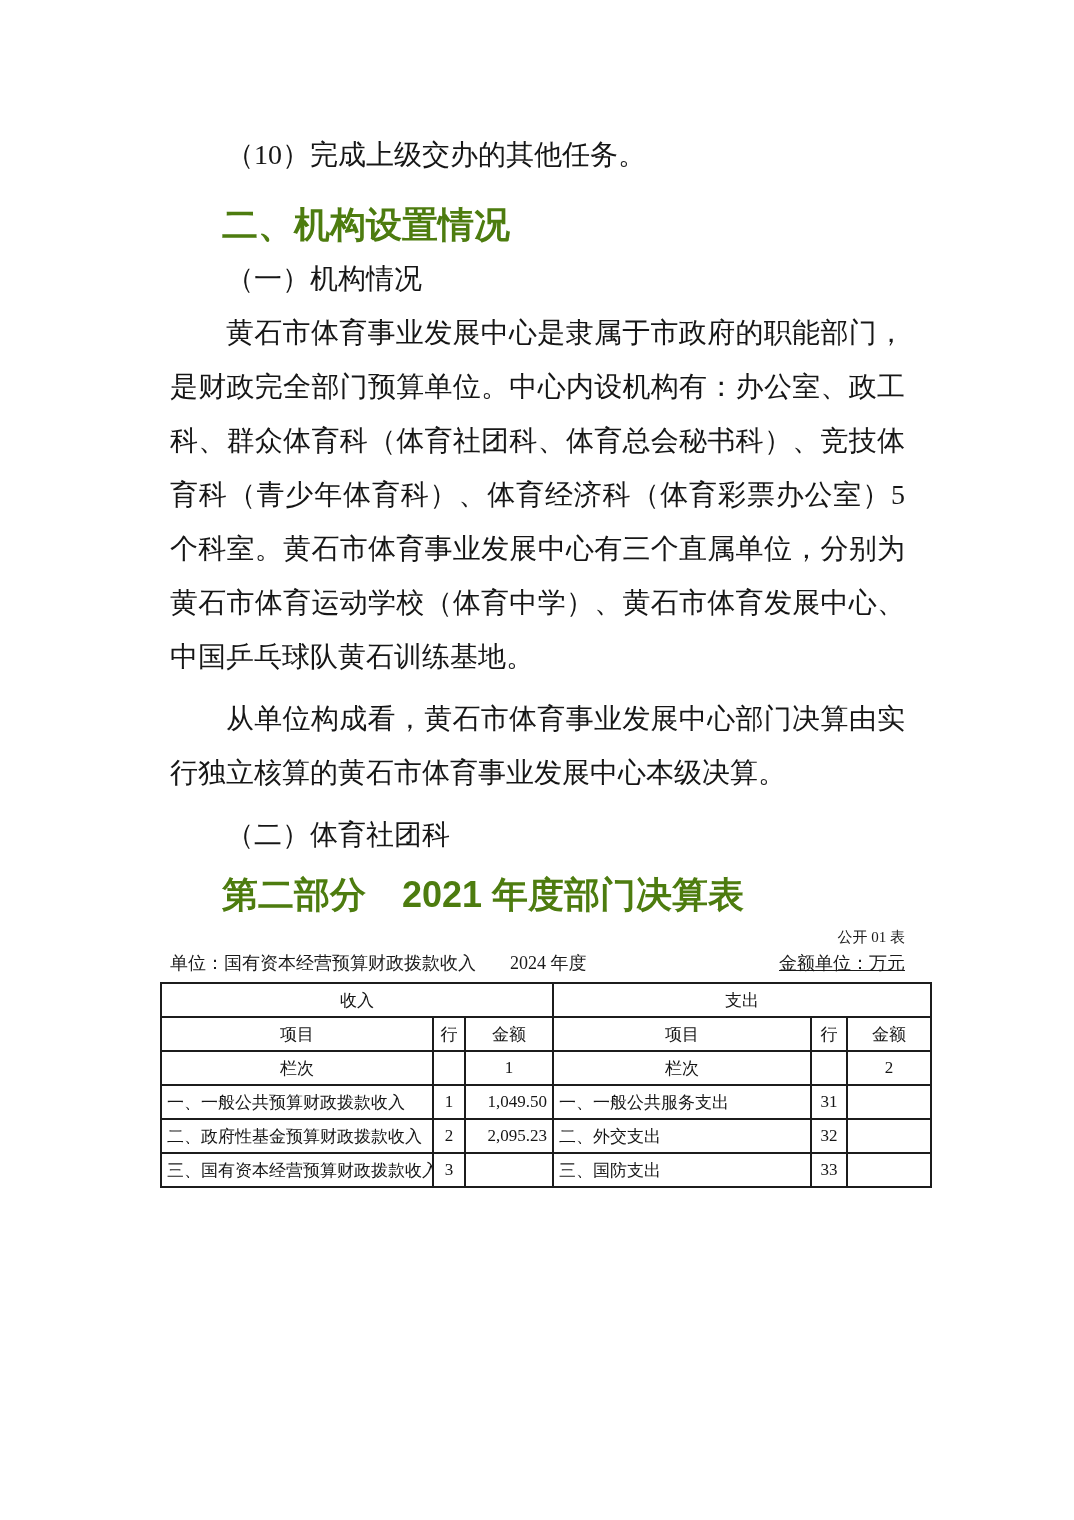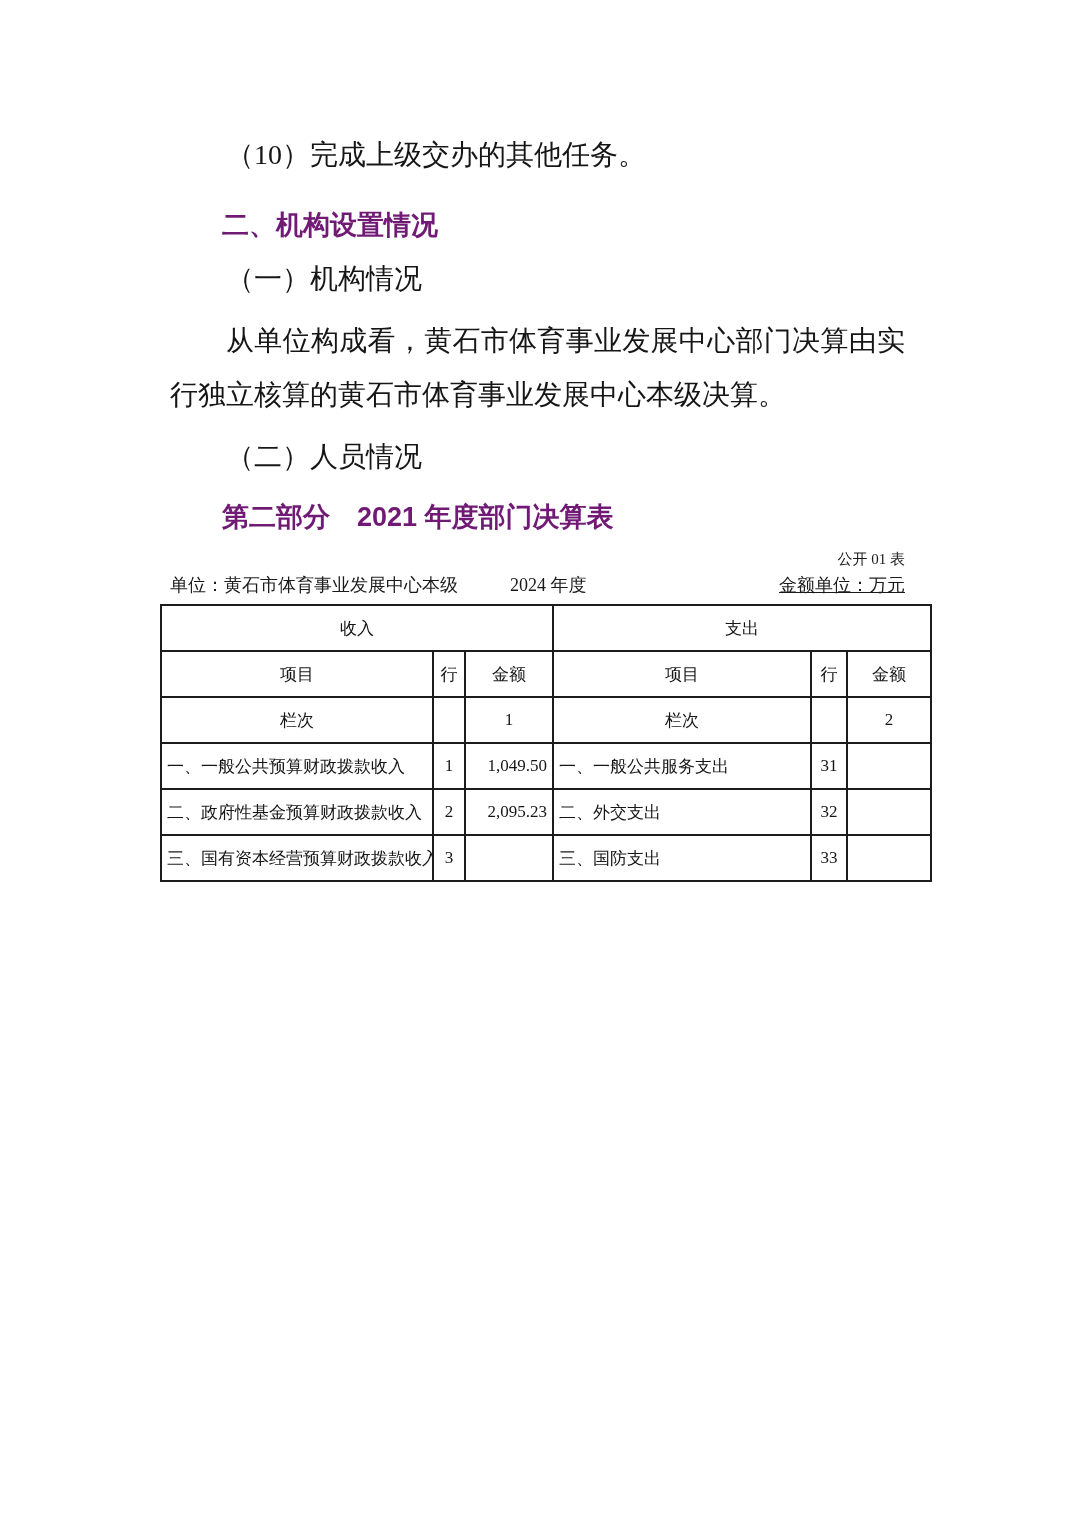--- a/index.html
+++ b/index.html
@@ -26,24 +26,24 @@
     font-size: 28px;
     line-height: 54px;
     margin: 0;
     color: #161616;
   }
   .indent { text-indent: 56px; }
   .justify { text-align: justify; }
   .heading-black {
     font-family: "Liberation Sans", sans-serif;
     font-weight: 700;
-    font-size: 27px;
+    font-size: 36px;
     line-height: 54px;
     margin: 0;
-    color: #701a75;
+    color: #4d7c0f;
     text-indent: 52px;
   }
   .mt16 { margin-top: 16px; }
   .mt10 { margin-top: 10px; }
   .mt8  { margin-top: 8px; }
   .mt6  { margin-top: 6px; }
   .open-label {
     font-size: 15px;
     line-height: 22px;
     text-align: right;
@@ -74,21 +74,21 @@
     margin-left: -10px;
     margin-top: 6px;
     border-collapse: collapse;
     table-layout: fixed;
     font-size: 17px;
     color: #161616;
   }
   .fin-table td {
     border: 2px solid #1c1c1c;
     height: 32px;
-    padding: 6px 5px;
+    padding: 0 5px;
     overflow: hidden;
     white-space: nowrap;
   }
   .c-center { text-align: center; }
   .c-left   { text-align: left; margin-top: 23px; }
   .c-right  { text-align: right; }
   .page-number {
     position: absolute;
     left: 0;
     top: 1400px;
@@ -103,33 +103,34 @@
 
 <div class="page">
   <div class="doc">
 
     <p class="body-text indent">（10）完成上级交办的其他任务。</p>
 
     <h2 class="heading-black mt16">二、机构设置情况</h2>
 
     <p class="body-text indent">（一）机构情况</p>
 
+    <p class="body-text indent justify">黄石市体育事业发展中心是隶属于市政府的职能部门，是财政完全部门预算单位。中心内设机构有：办公室、政工科、群众体育科（体育社团科、体育总会秘书科）、竞技体育科（青少年体育科）、体育经济科（体育彩票办公室）5个科室。黄石市体育事业发展中心有三个直属单位，分别为黄石市体育运动学校（体育中学）、黄石市体育发展中心、中国乒乓球队黄石训练基地。</p>
 
     <p class="body-text indent justify mt8">从单位构成看，黄石市体育事业发展中心部门决算由实行独立核算的黄石市体育事业发展中心本级决算。</p>
 
-    <p class="body-text indent mt8">（二）人员情况</p>
+    <p class="body-text indent mt8">（二）体育社团科</p>
 
 
     <h2 class="heading-black mt6">第二部分　2021 年度部门决算表</h2>
 
 
     <div class="open-label">公开 01 表</div>
 
     <div class="meta-row">
-      <span>单位：黄石市体育事业发展中心本级</span>
+      <span>单位：国有资本经营预算财政拨款收入</span>
       <span class="meta-year">2024 年度</span>
       <span class="meta-unit-amount">金额单位：万元</span>
     </div>
 
     <table class="fin-table">
       <colgroup>
         <col style="width:272px">
           <col style="width:32px">
           <col style="width:88px">
         <col style="width:258px">

